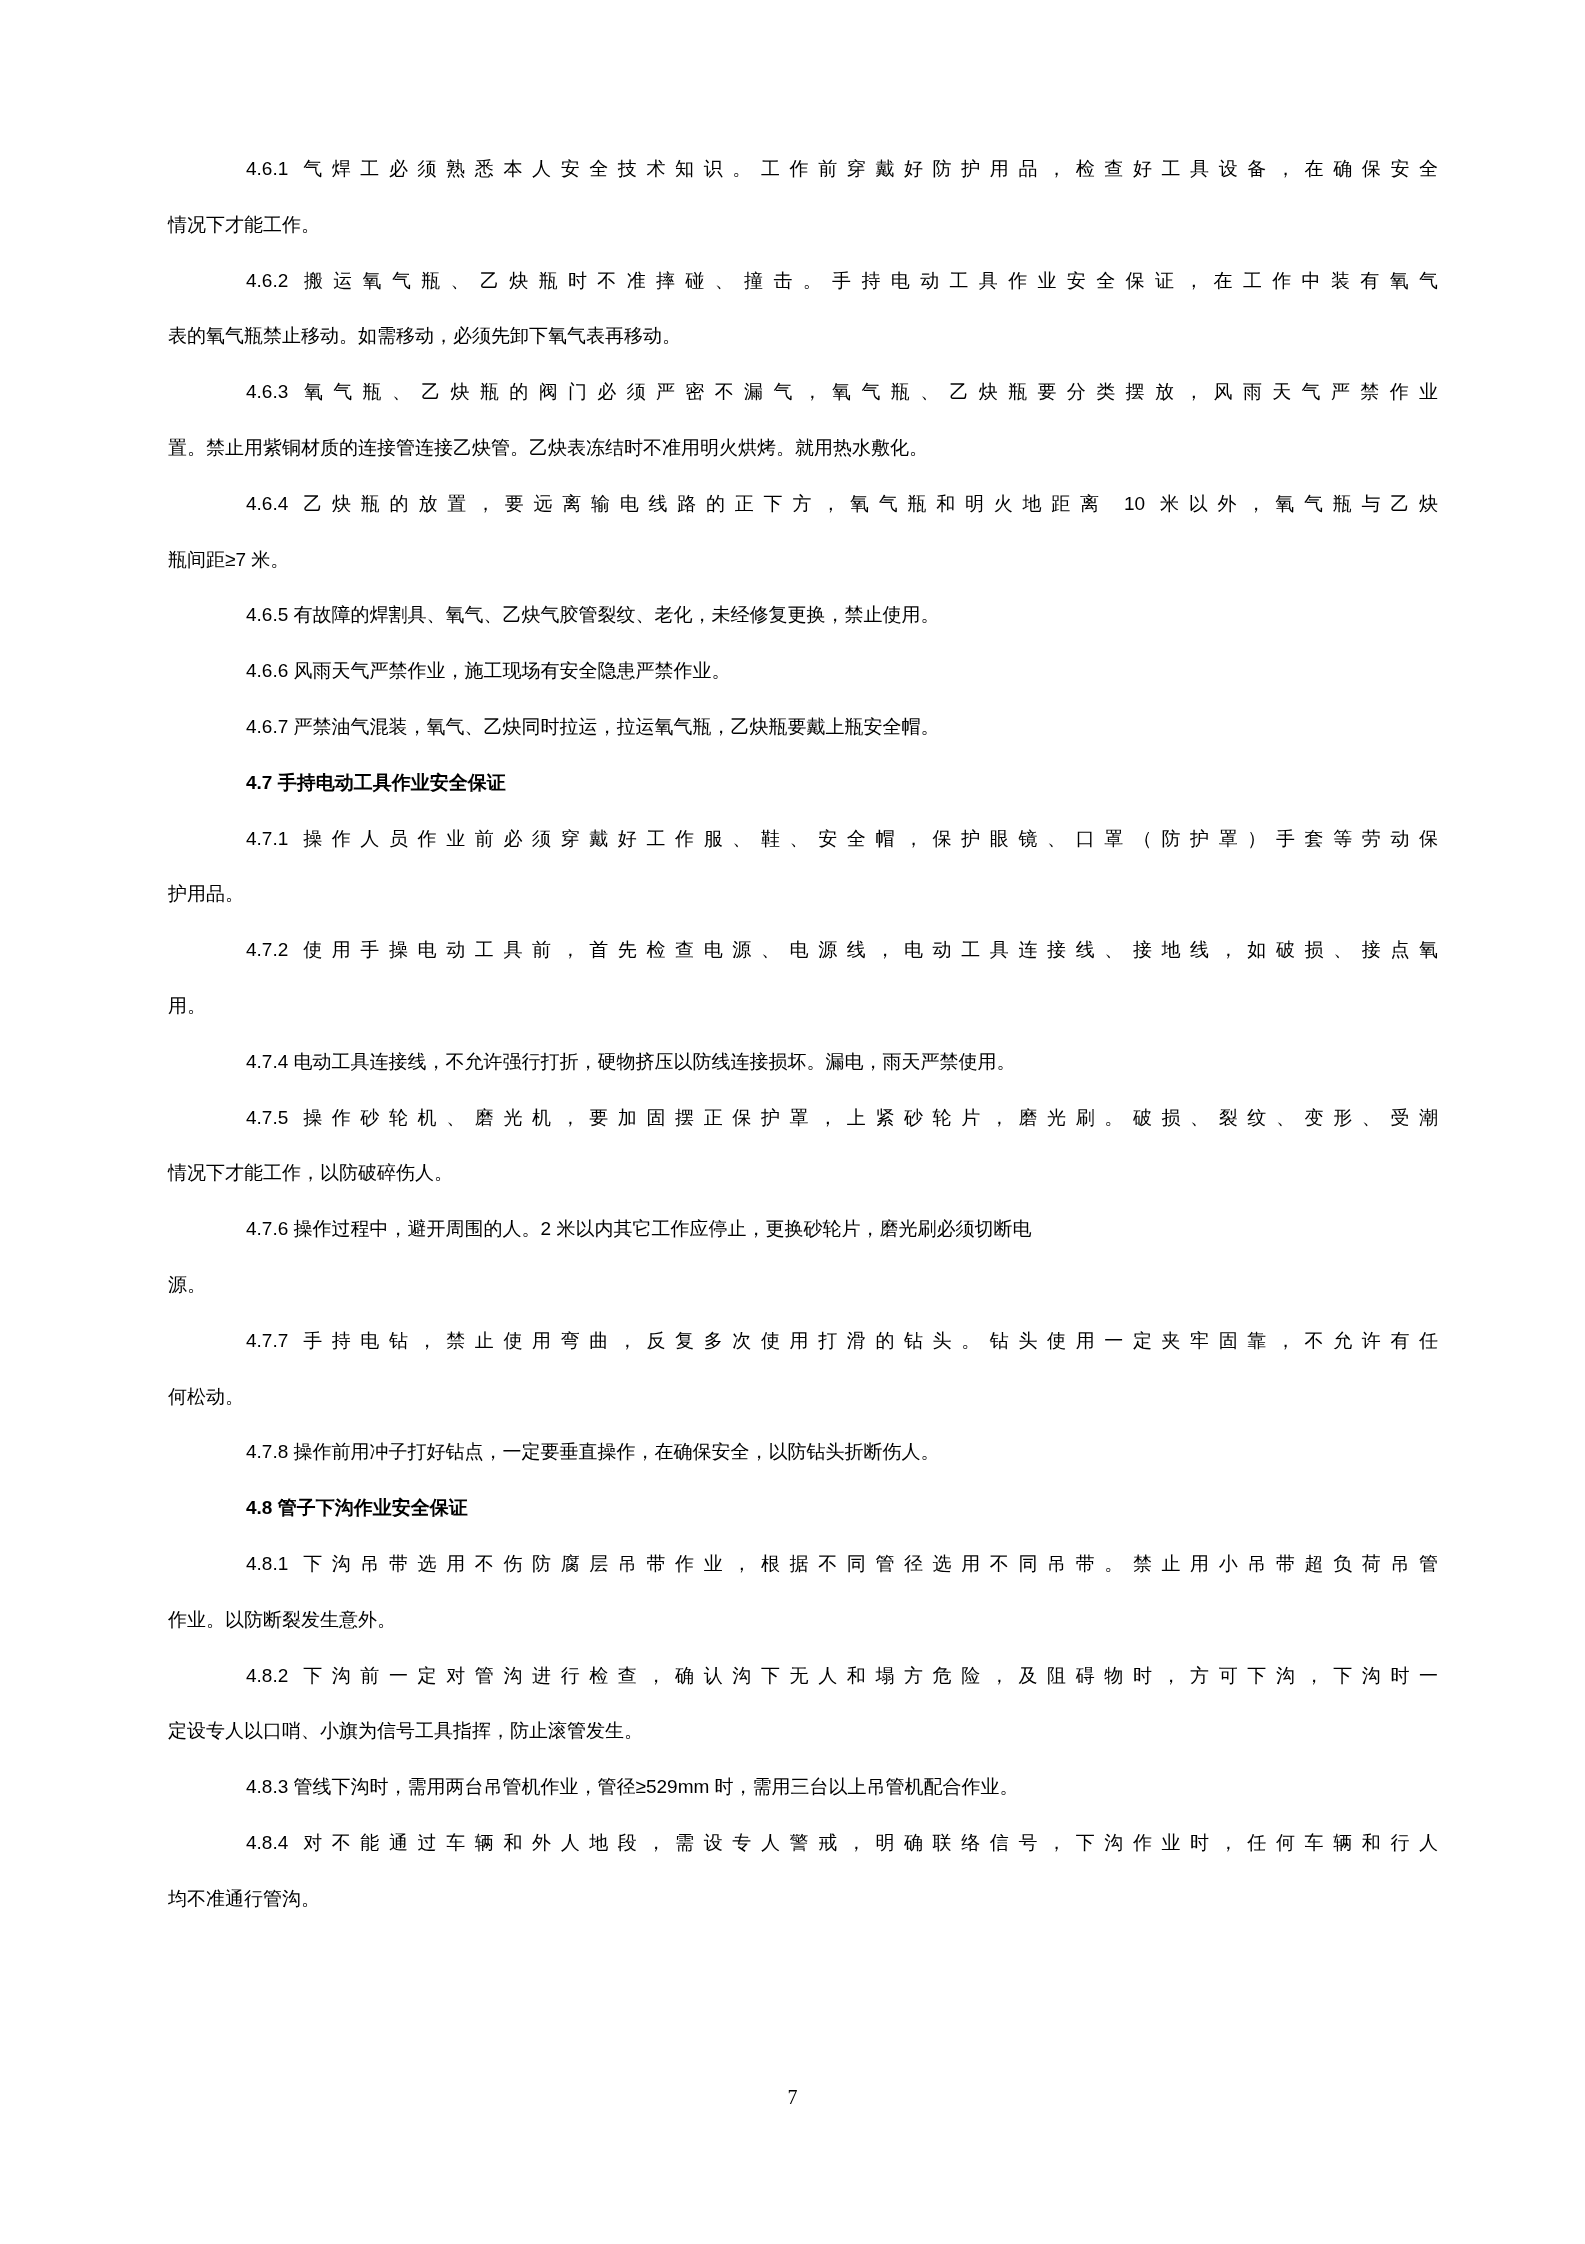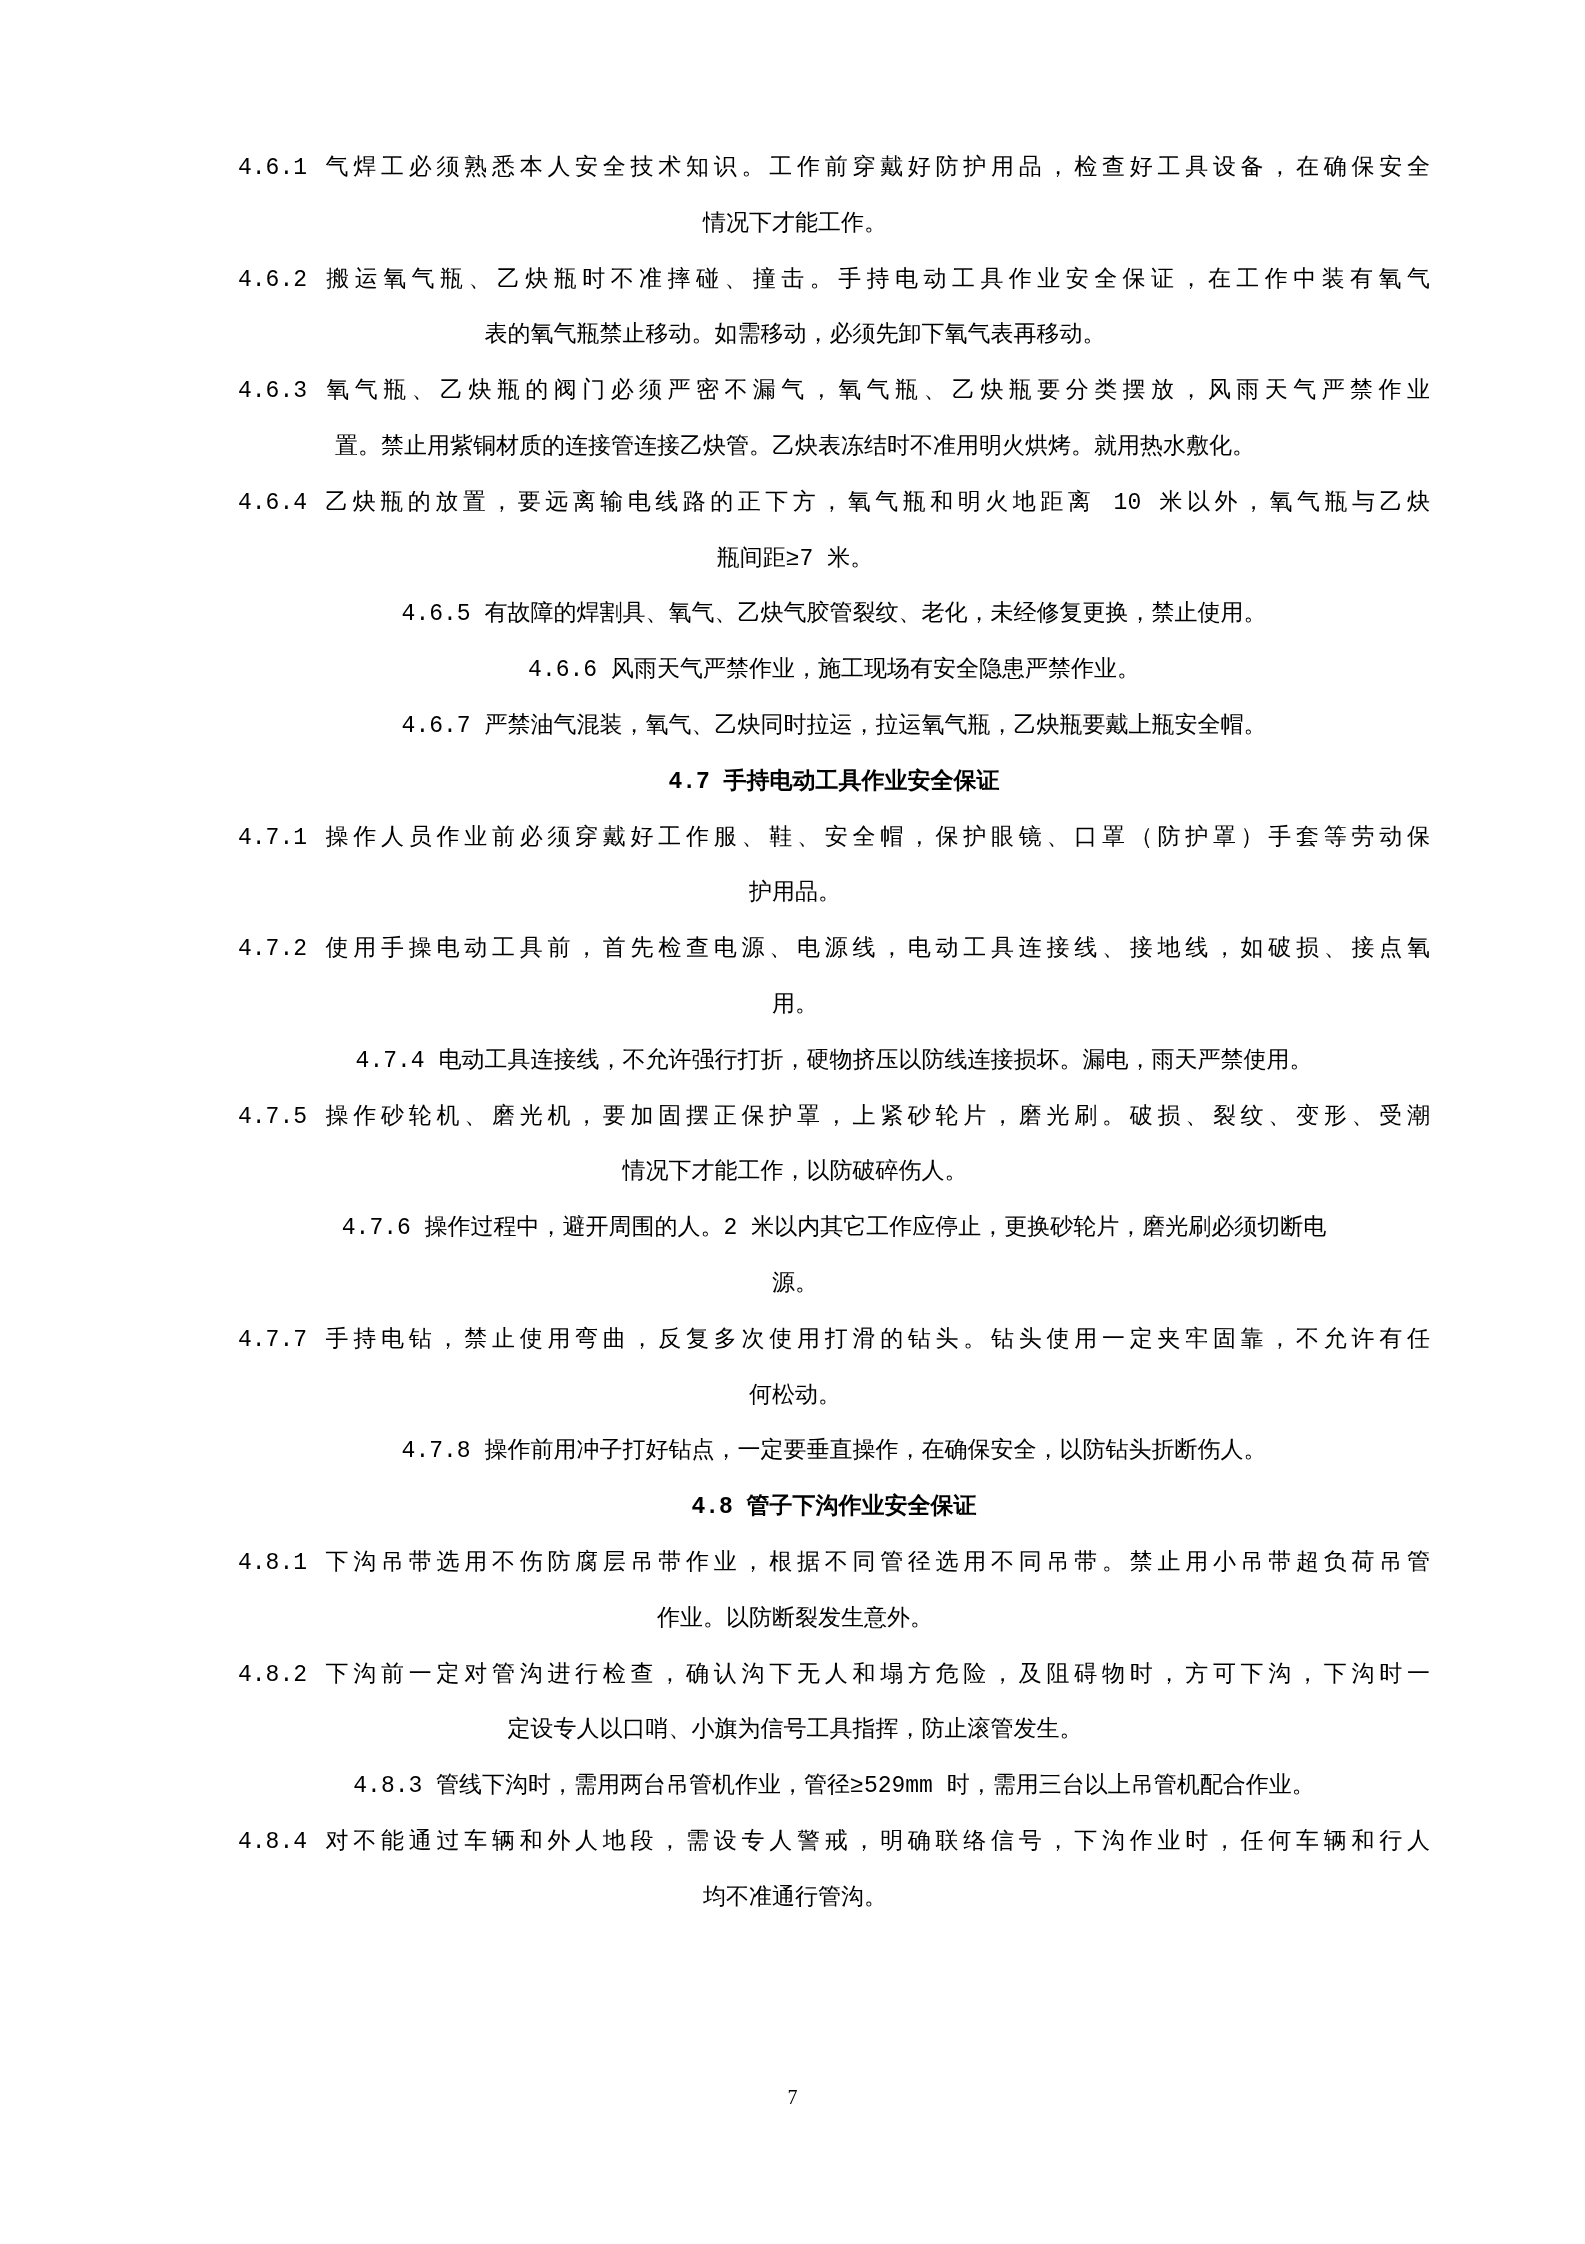--- a/index.html
+++ b/index.html
@@ -1,24 +1,24 @@
 <!DOCTYPE html>
 <html><head>
 <meta charset="utf-8">
 <style>
   html, body { margin: 0; padding: 0; background: #ffffff; }
   body { width: 1585px; height: 2244px; position: relative; overflow: hidden; }
   .page { position: absolute; left: 0; top: 0; width: 1585px; height: 2244px; background: #ffffff; }
   .content {
-    position: absolute; left: 160px; top: 141px; width: 1270px;
-    font-family: Liberation Mono, monospace;
-    font-size: 23px; color: #000000;
+    position: absolute; left: 168px; top: 141px; width: 1270px;
+    font-family: Liberation Sans, sans-serif;
+    font-size: 19px; color: #000000;
   }
   .line {
-    height: 55.8px; line-height: 55.8px; white-space: nowrap; overflow: visible; text-align: center;
+    height: 55.8px; line-height: 55.8px; white-space: nowrap; overflow: visible;
   }
   .line.full { text-align: justify; text-align-last: justify; }
   .line.first { padding-left: 78px; }
   .line.heading { font-weight: bold; padding-left: 78px; }
   .page-number {
     position: absolute; left: 0; width: 1585px; top: 2086px; text-align: center;
     font-family: "Liberation Serif", "DejaVu Serif", serif; font-size: 20px; color: #000;
     padding-left: 0px;
   }
 </style>

